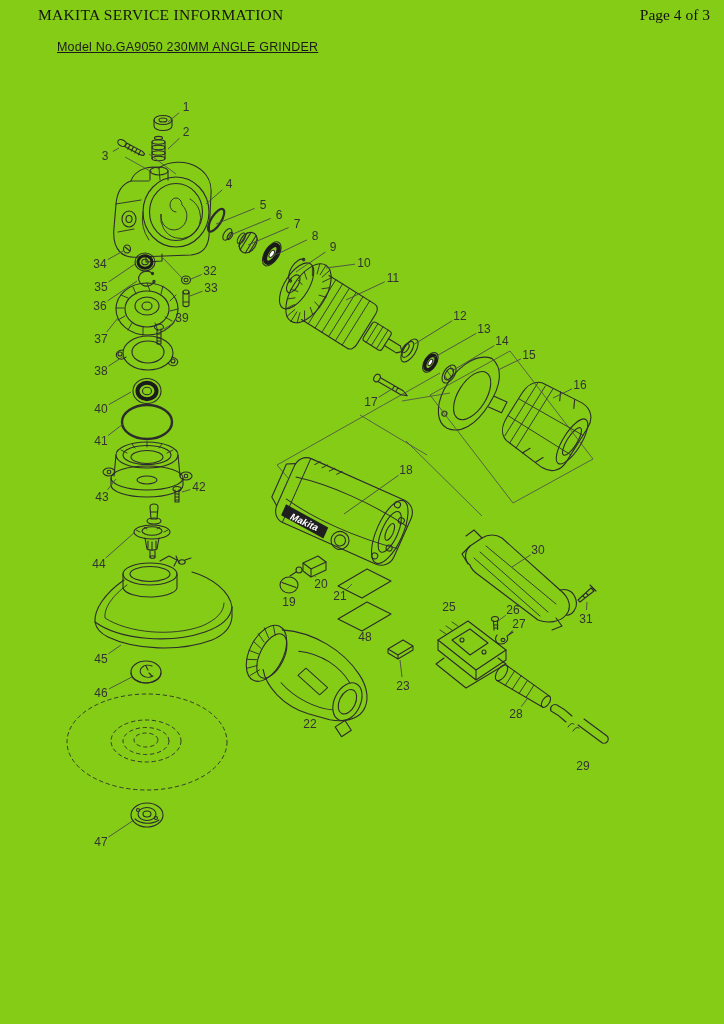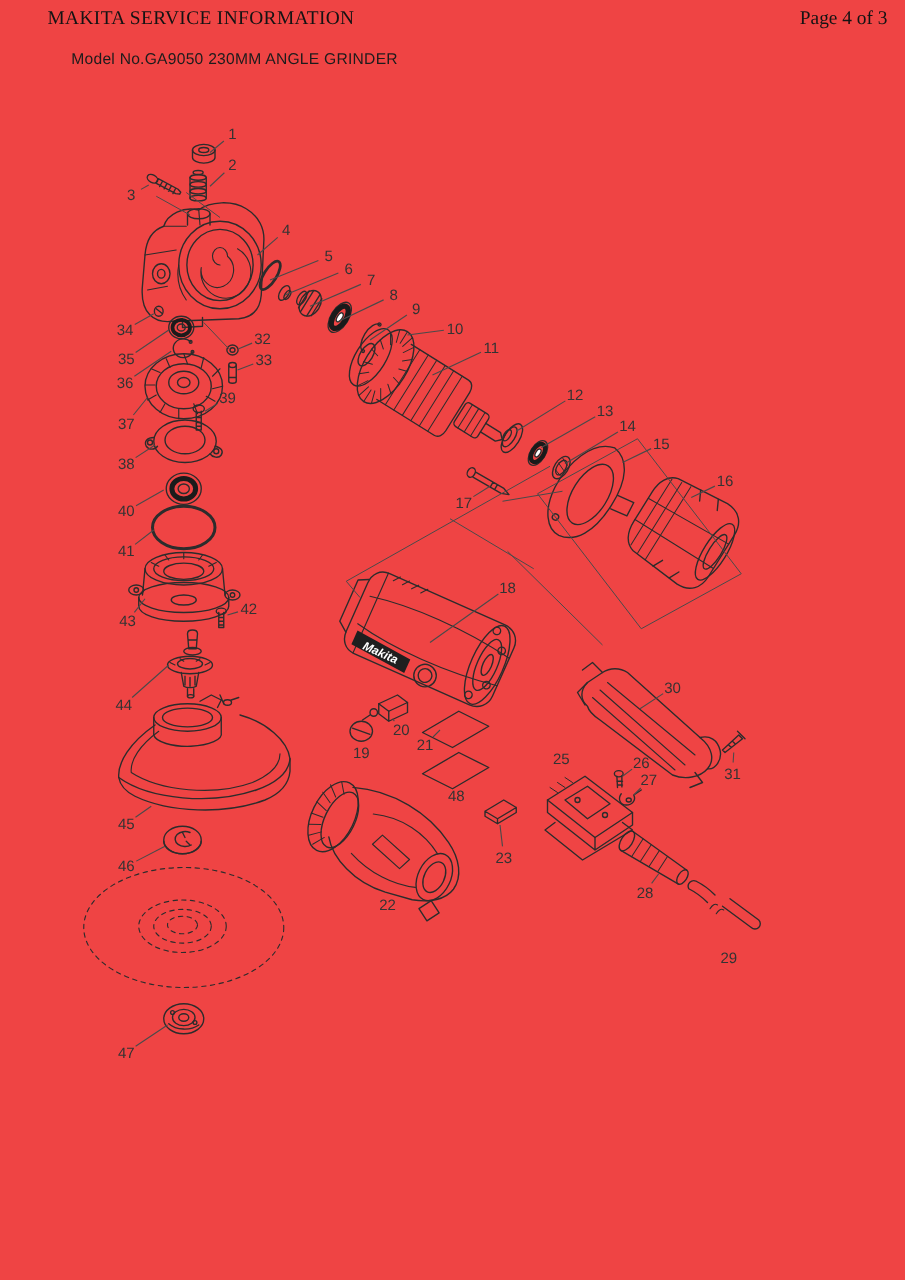--- a/index.html
+++ b/index.html
@@ -1,22 +1,22 @@
 <!DOCTYPE html>
 <html><head>
 <meta charset="utf-8">
 <style>
   html,body{margin:0;padding:0;background:#e8e8e8;}
-  #page{position:relative;width:724px;height:1024px;background:#ef4444;overflow:hidden;
+  #page{position:relative;width:724px;height:1024px;background:#84cc16;overflow:hidden;
         font-family:"Liberation Sans",sans-serif;}
   .hdr-title{position:absolute;left:38px;top:6px;font-family:"Liberation Serif",serif;
              font-size:15.5px;color:#131313;letter-spacing:.3px;}
   .hdr-page{position:absolute;right:14px;top:6px;font-family:"Liberation Serif",serif;
             font-size:15.5px;color:#131313;}
-  .model-line{position:absolute;left:57px;top:40px;font-size:12.5px;color:#1c1c1c;letter-spacing:.2px;}
+  .model-line{position:absolute;left:57px;top:40px;font-size:12.5px;color:#1c1c1c;letter-spacing:.2px;text-decoration:underline;}
   svg#exploded{position:absolute;left:0;top:0;}
   #parts path,#parts ellipse,#parts circle,#parts rect,#parts line,#parts polyline{vector-effect:none;}
   #callout-layer text{font-family:"Liberation Sans",sans-serif;font-size:12px;fill:#333;text-anchor:middle;}
   #callout-layer line{stroke:#4a4a4a;stroke-width:.9;}
   #aux-layer polyline{fill:none;stroke:#4a4a4a;stroke-width:.8;}
 </style>
 </head>
 <body>
 
 <div id="page">

